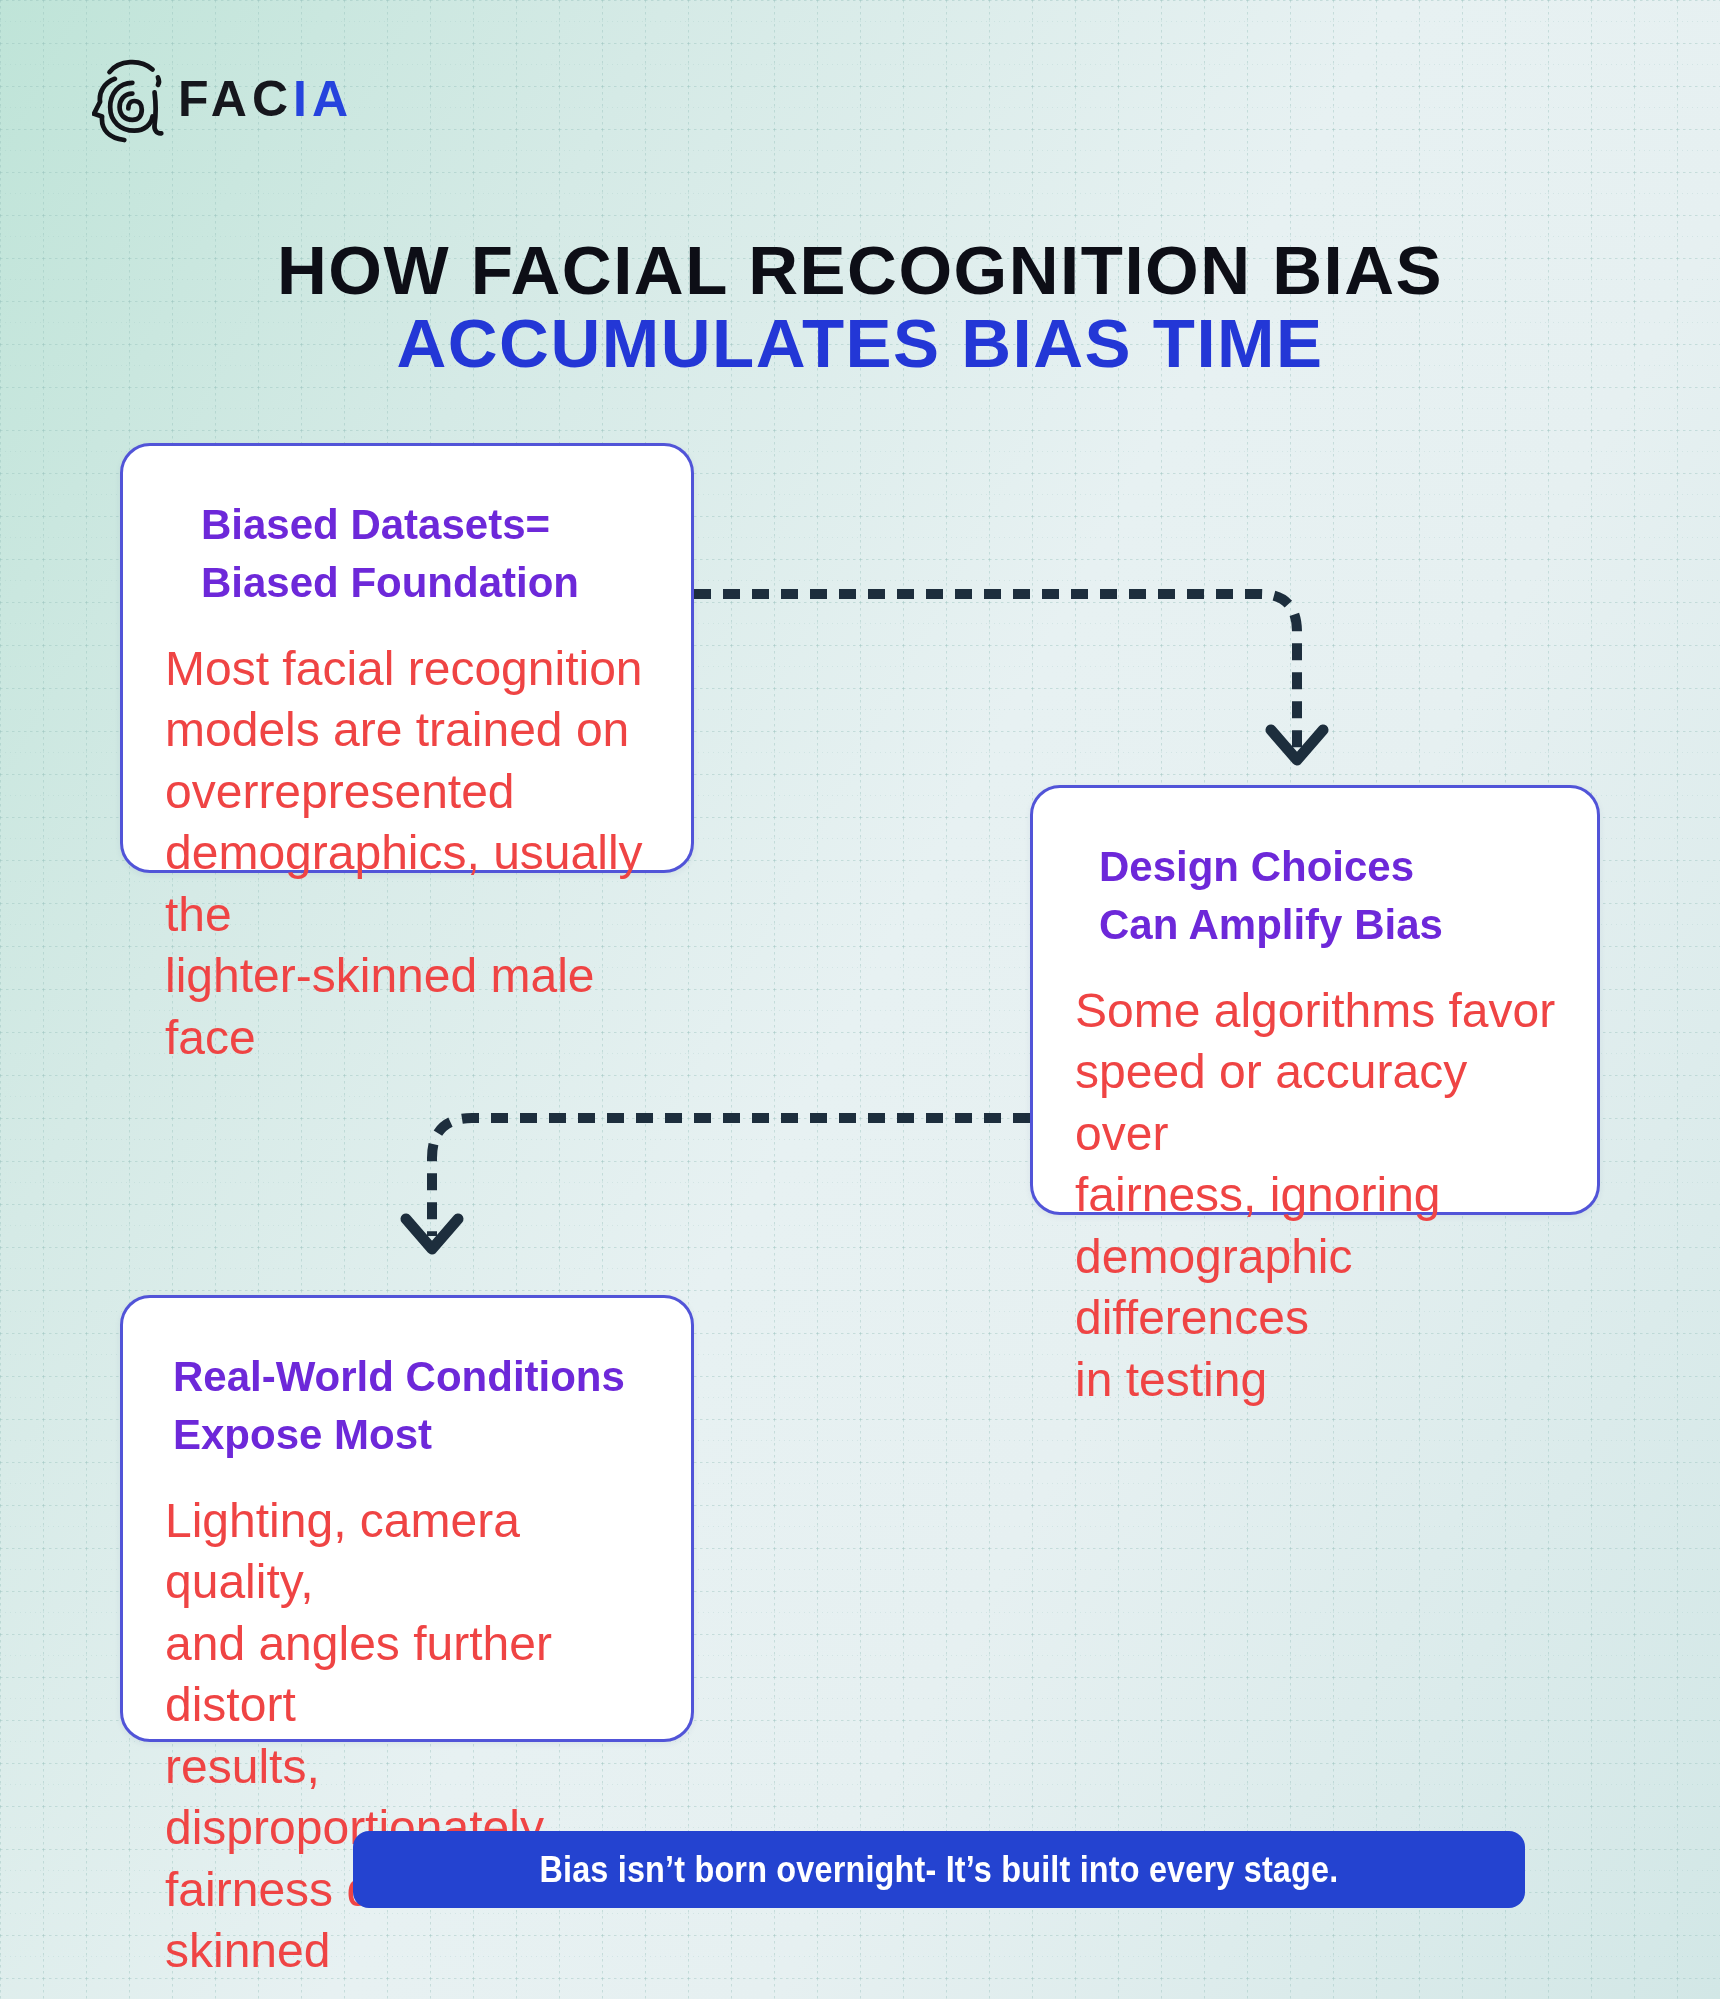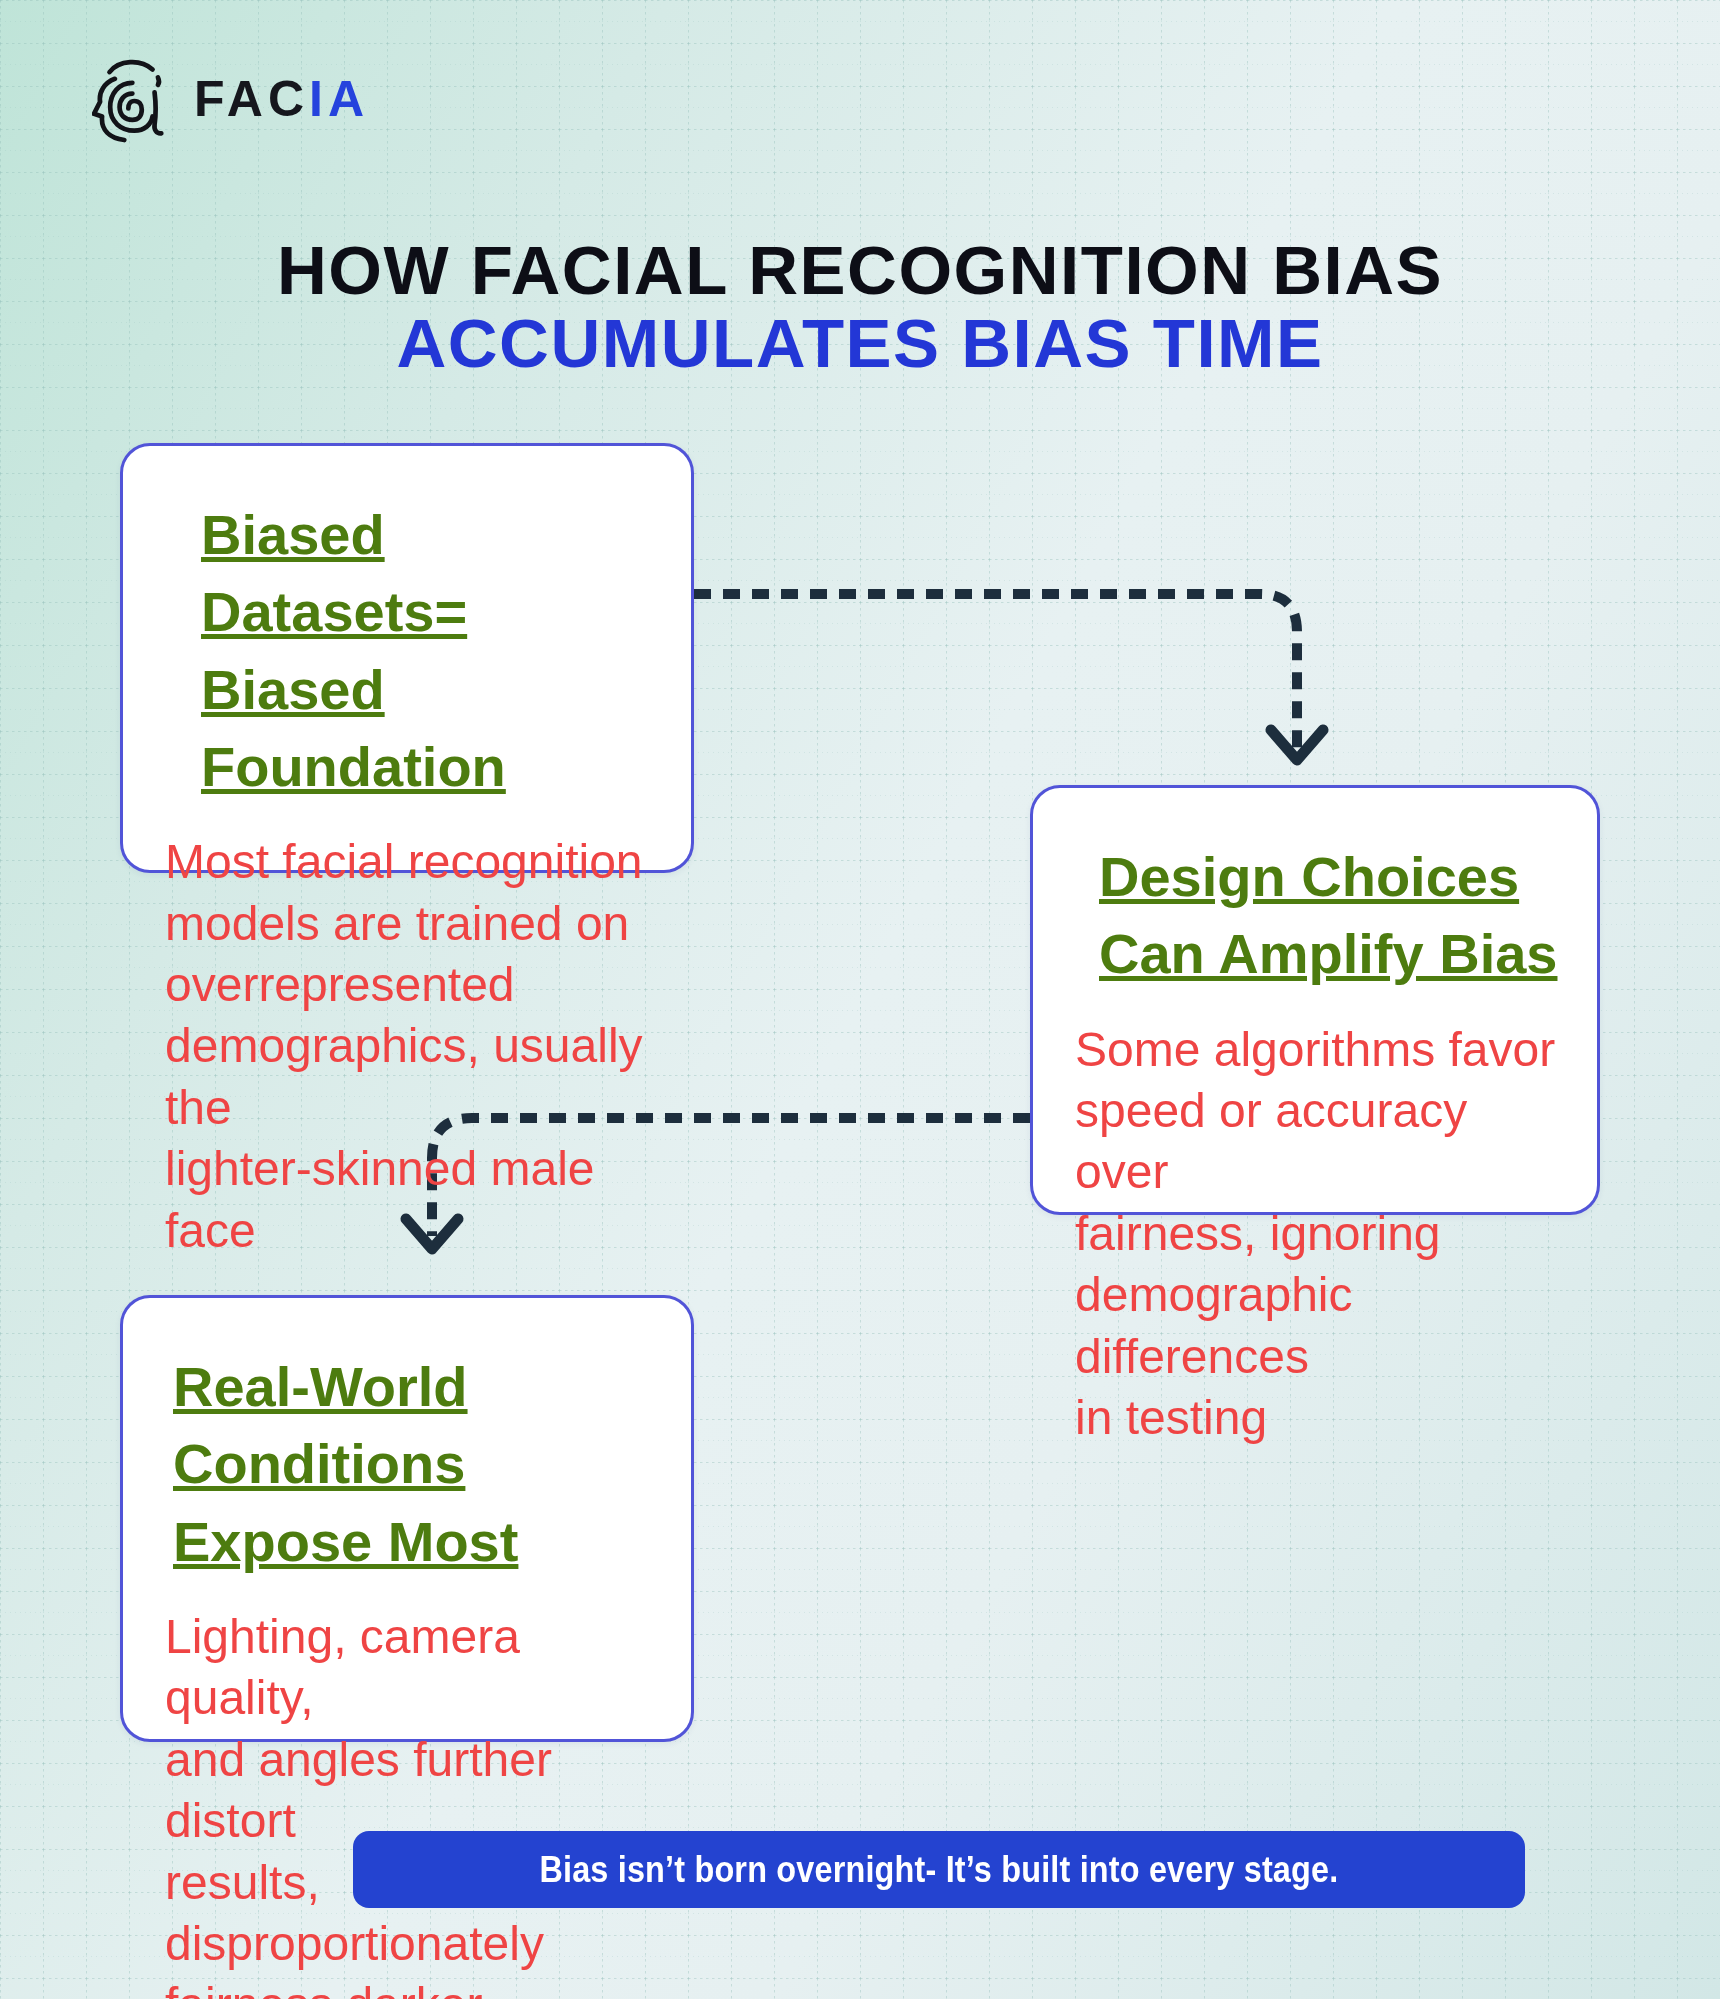--- a/index.html
+++ b/index.html
@@ -3,34 +3,34 @@
 <meta charset="utf-8">
 <style>
   * { margin:0; padding:0; box-sizing:border-box; }
   html,body { background:#ffffff; }
   .page {
     position:relative; width:1720px; height:1999px; overflow:hidden;
     background: linear-gradient(118deg, #bfe4d8 0%, #d5eae6 24%, #e7f1f2 50%, #e6f0f1 66%, #d2e7e6 100%);
     font-family:"Liberation Sans", sans-serif;
   }
   .grid-svg { position:absolute; left:0; top:0; }
-  .logo { position:absolute; left:92px; top:50px; display:flex; align-items:center; gap:28px; }
+  .logo { position:absolute; left:92px; top:50px; display:flex; align-items:center; gap:12px; }
   .logo-icon { width:74px; height:98px; }
   .wordmark { font-size:50px; font-weight:700; letter-spacing:5px; color:#16171d; }
   .wordmark .blue { color:#2543dd; }
   .title { position:absolute; left:0; top:234px; width:100%; text-align:center;
            font-weight:700; font-size:69px; letter-spacing:1.5px; line-height:73px; }
   .title .t1 { display:block; color:#0d0e16; }
   .title .t2 { display:block; color:#2337d6; }
   .arrows { position:absolute; left:0; top:0; pointer-events:none; }
   .arrows .dash { fill:none; stroke:#1d2e3d; stroke-width:10; stroke-dasharray:17 12; }
   .arrows .head { fill:none; stroke:#1d2e3d; stroke-width:11; stroke-linecap:round; stroke-linejoin:round; }
   .card { position:absolute; background:#ffffff; border:3px solid #5154d8; border-radius:30px;
           padding:50px 28px 0 42px; box-shadow:0 2px 6px rgba(40,60,120,0.07); }
-  .card h2 { font-size:56px; font-weight:700; color:#4d7c0f; line-height:1.38; white-space:pre-line;text-decoration:underline; }
+  .card h2 { font-size:42px; font-weight:700; color:#6d28d9; line-height:1.38; white-space:pre-line; }
   .card p  { margin-top:26px; font-size:48px; font-weight:400; color:#ef4444; line-height:1.28; white-space:pre-line; }
   .card1 { left:120px; top:443px;  width:574px; height:430px; }
   .card1 h2 { margin-left:36px; }
   .card2 { left:1030px; top:785px; width:570px; height:430px; }
   .card2 h2 { margin-left:24px; }
   .card3 { left:120px; top:1295px; width:574px; height:447px; }
   .card3 h2 { margin-left:8px; }
   .banner { position:absolute; left:353px; top:1831px; width:1172px; height:77px;
             background:#2443d0; border-radius:16px;
             display:flex; align-items:center; justify-content:center; }

